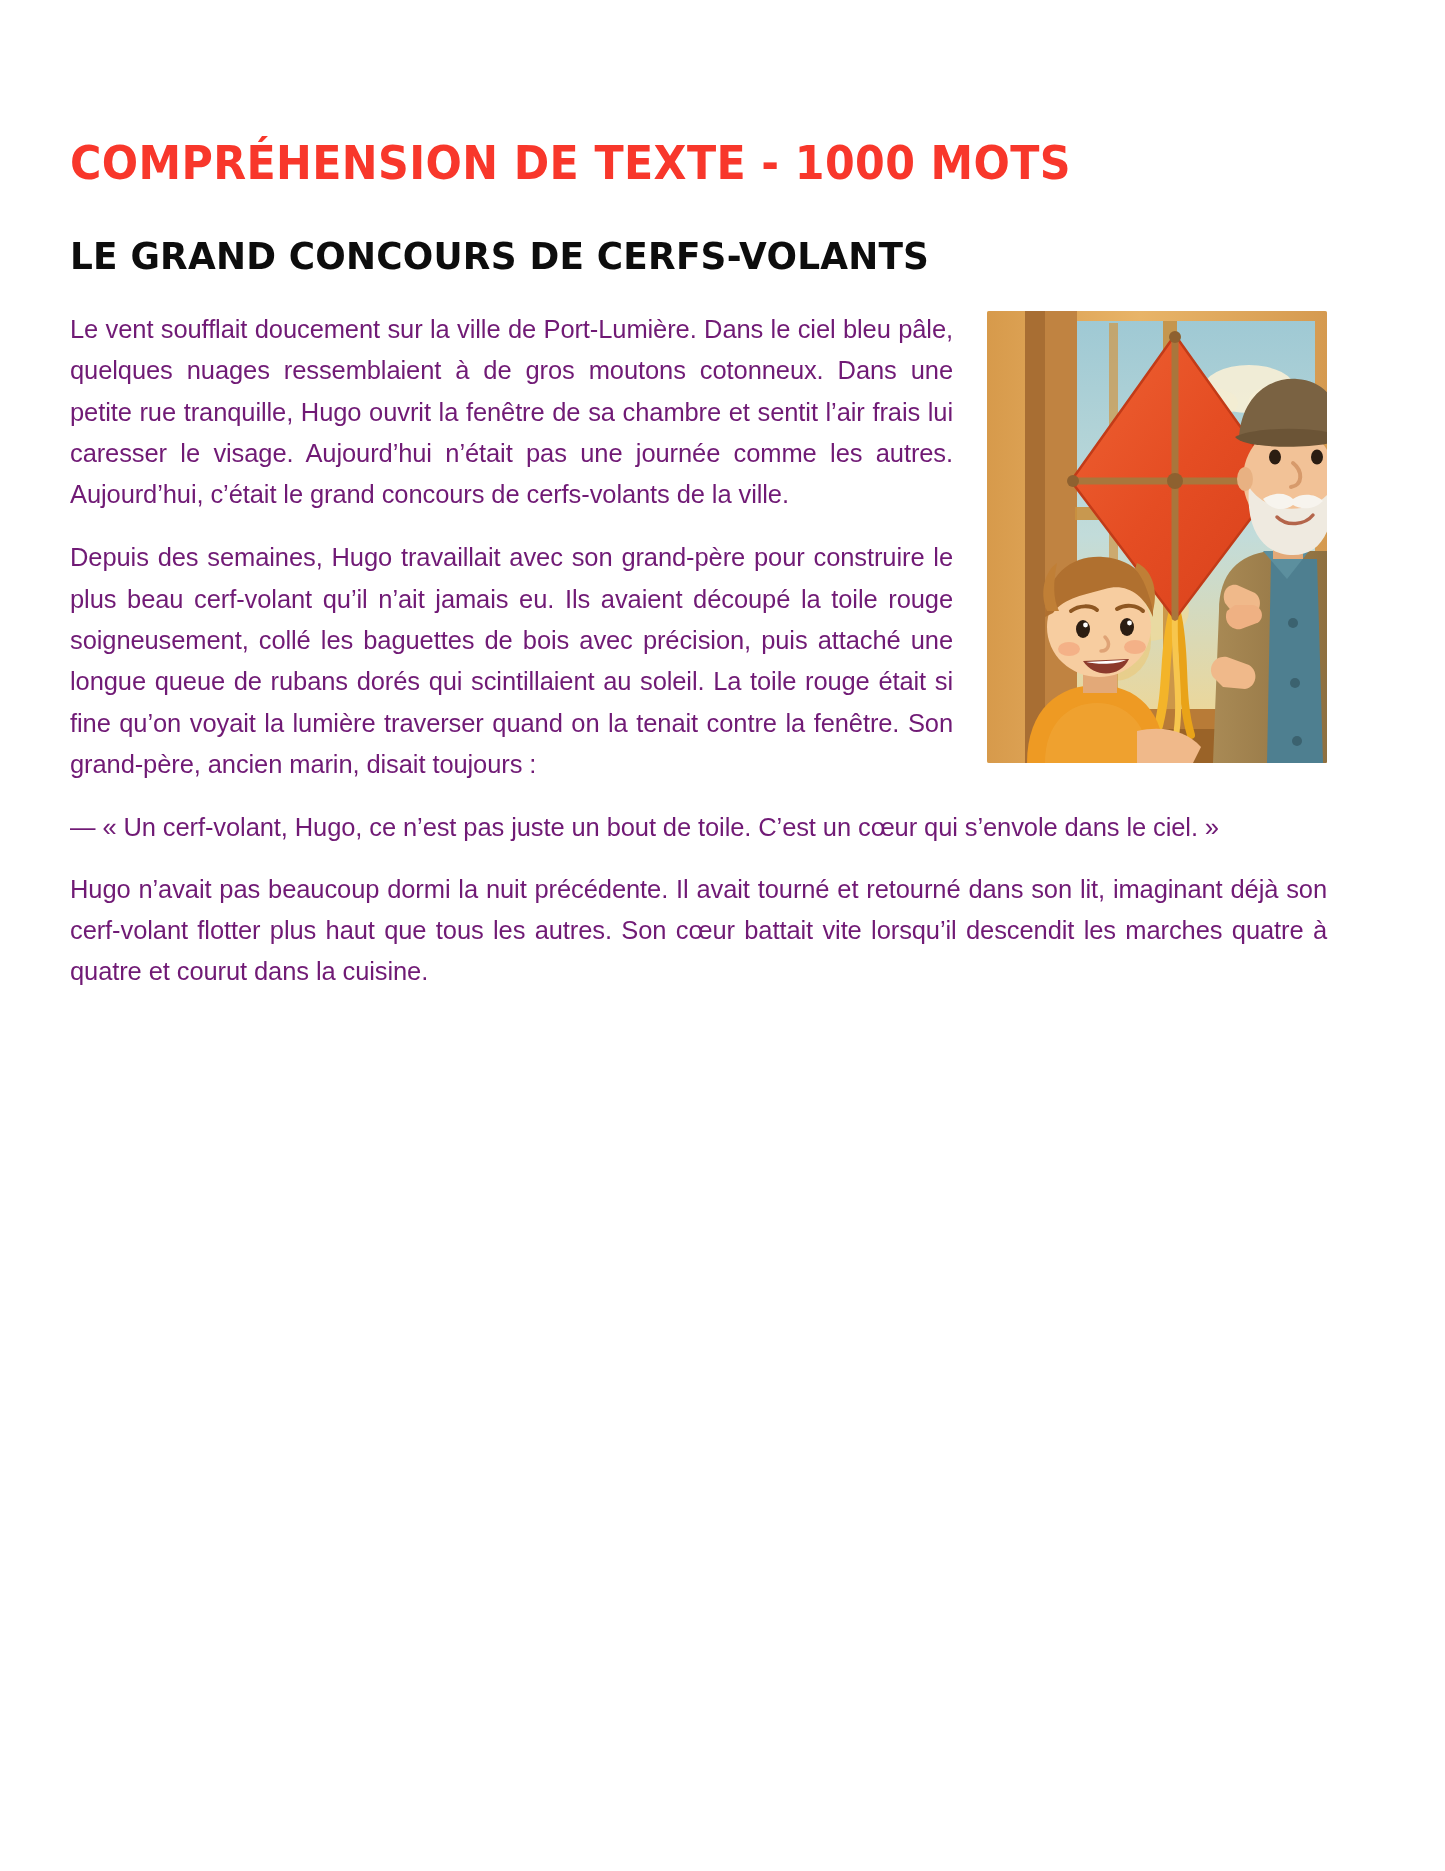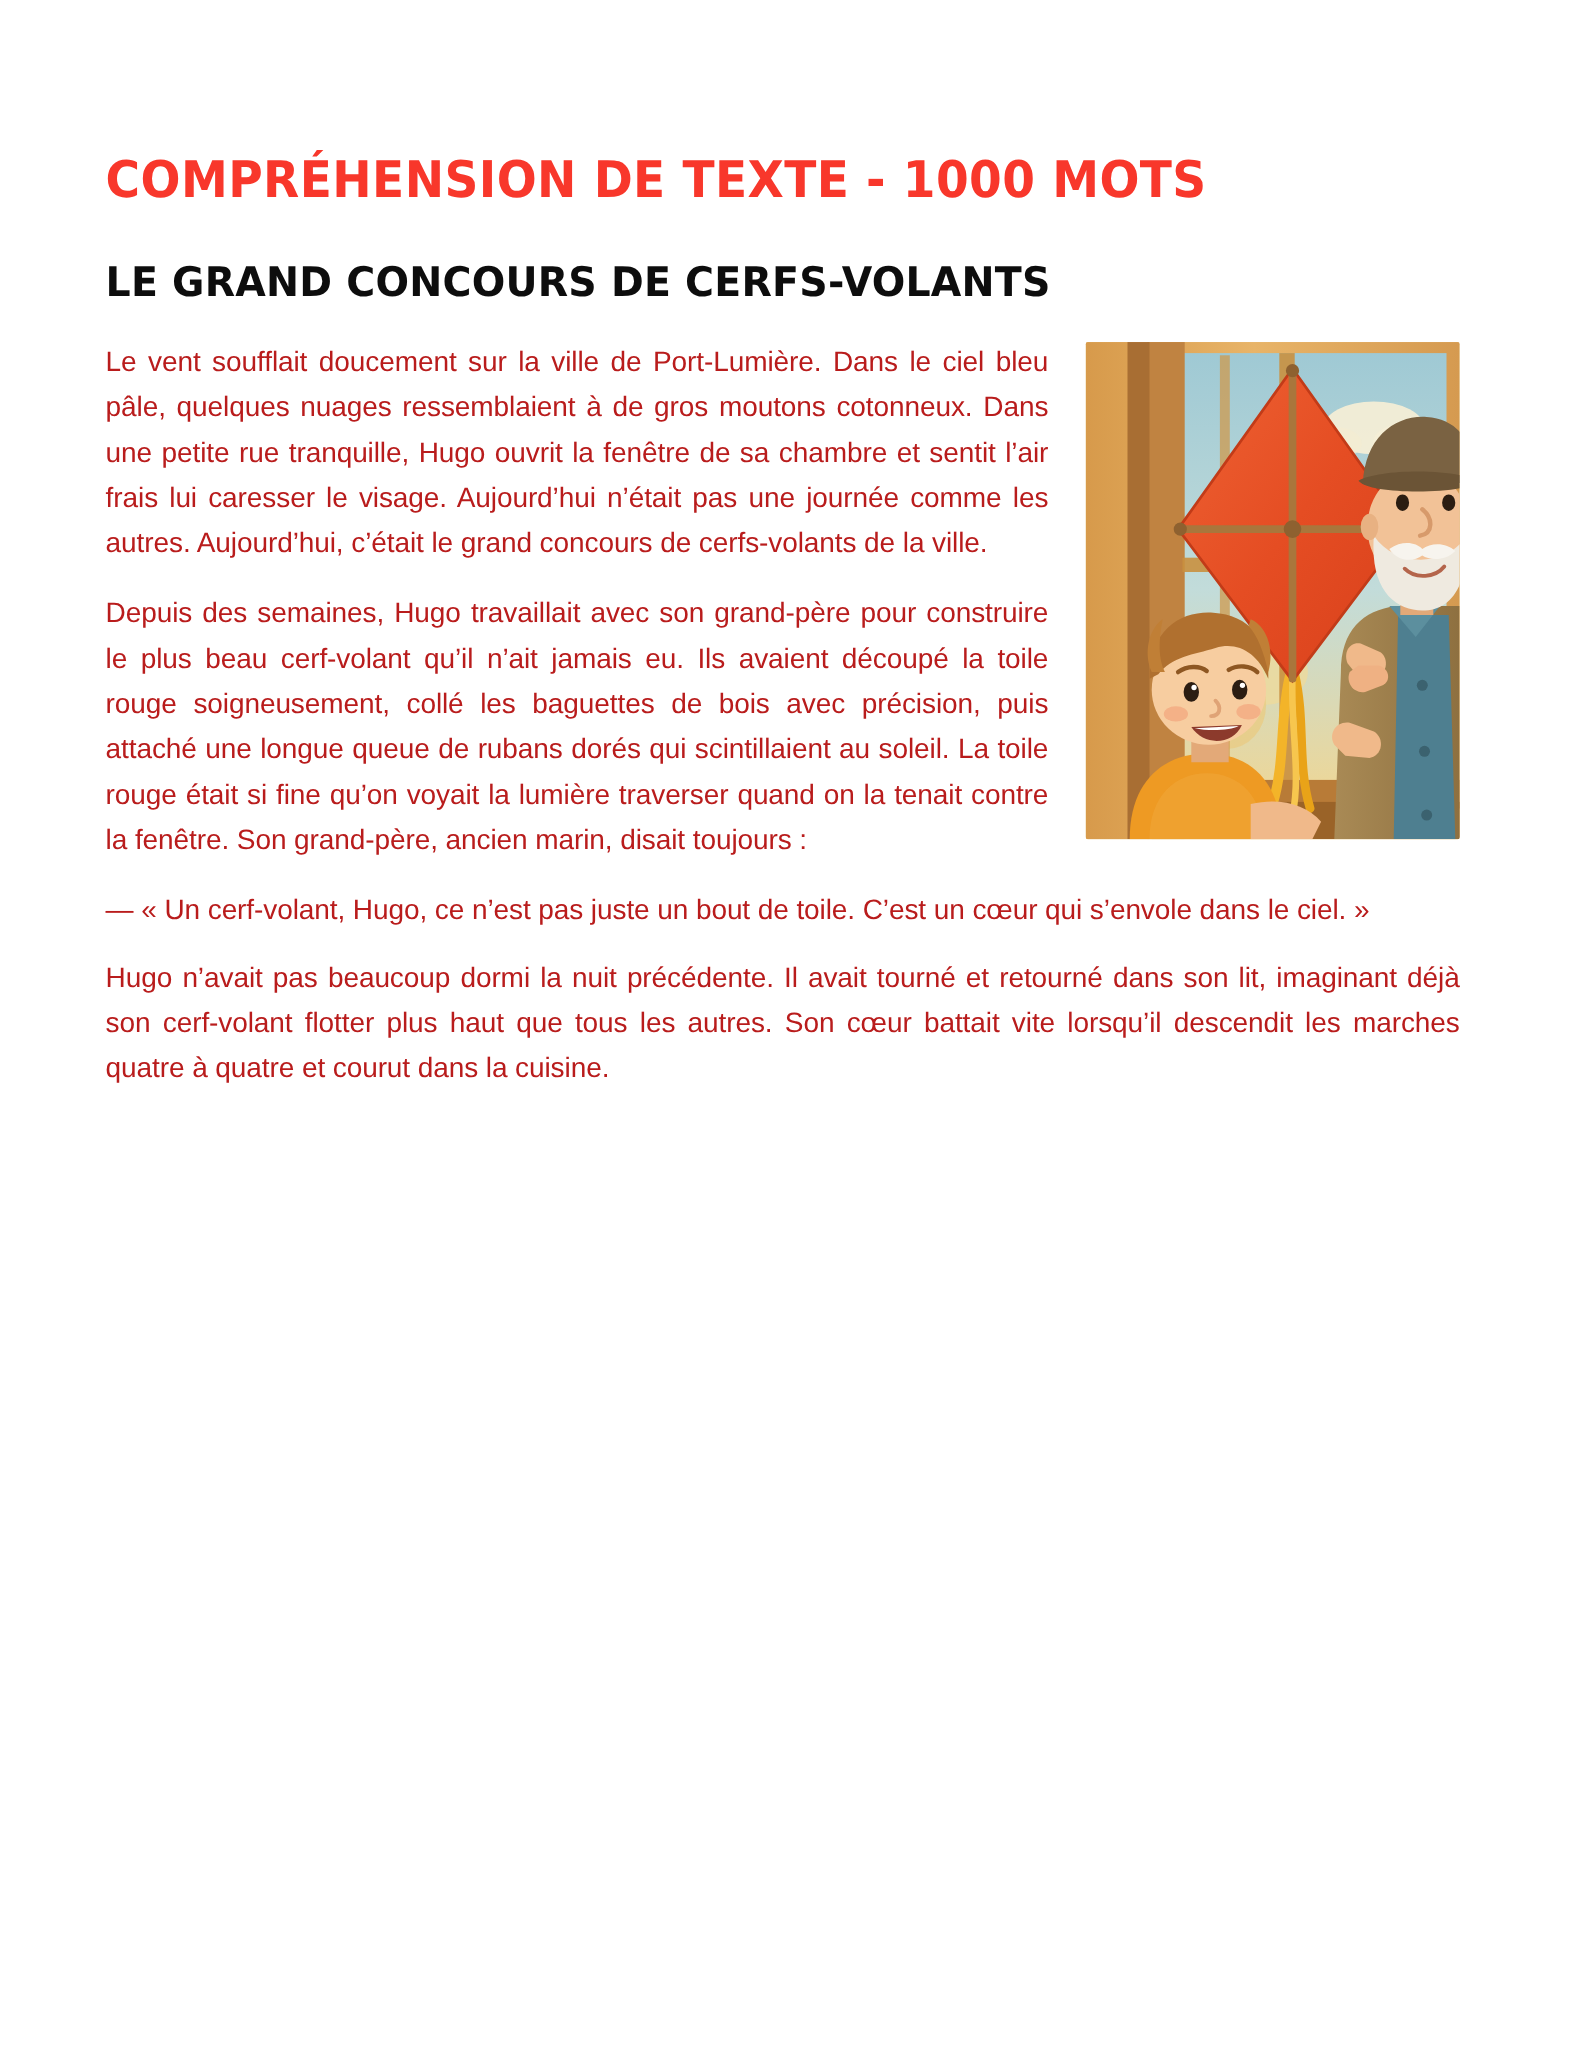--- a/index.html
+++ b/index.html
@@ -12,21 +12,21 @@
     height: 1871px;
     font-family: "Liberation Sans", sans-serif;
     color: #111111;
     overflow: hidden;
   }
   .page {
     position: relative;
     width: 1445px;
     height: 1477px;
     box-sizing: border-box;
-    padding: 140px 118px 0 96px;
+    padding: 140px 118px 0 70px;
   }
 
   
   .main-title {
     font-family: "DejaVu Sans", sans-serif;
     font-weight: 700;
     font-size: 46px;
     letter-spacing: 0.4px;
     color: #F8372B;
     margin: 0 0 52px 0;
@@ -49,21 +49,21 @@
   }
 
   
   .body-text p {
     font-family: "Liberation Sans", sans-serif;
     font-size: 25.5px;
     line-height: 1.62;
     text-align: justify;
     text-justify: inter-word;
     margin: 0 0 22px 0;
-    color: #b91c1c;
+    color: #701a75;
     letter-spacing: -0.1px;
   }
   .body-text p.last-quote {
     margin-top: 46px;
     padding-left: 10px;
   }
   .body-text p.tight {
     margin-bottom: 20px;
   }
 

